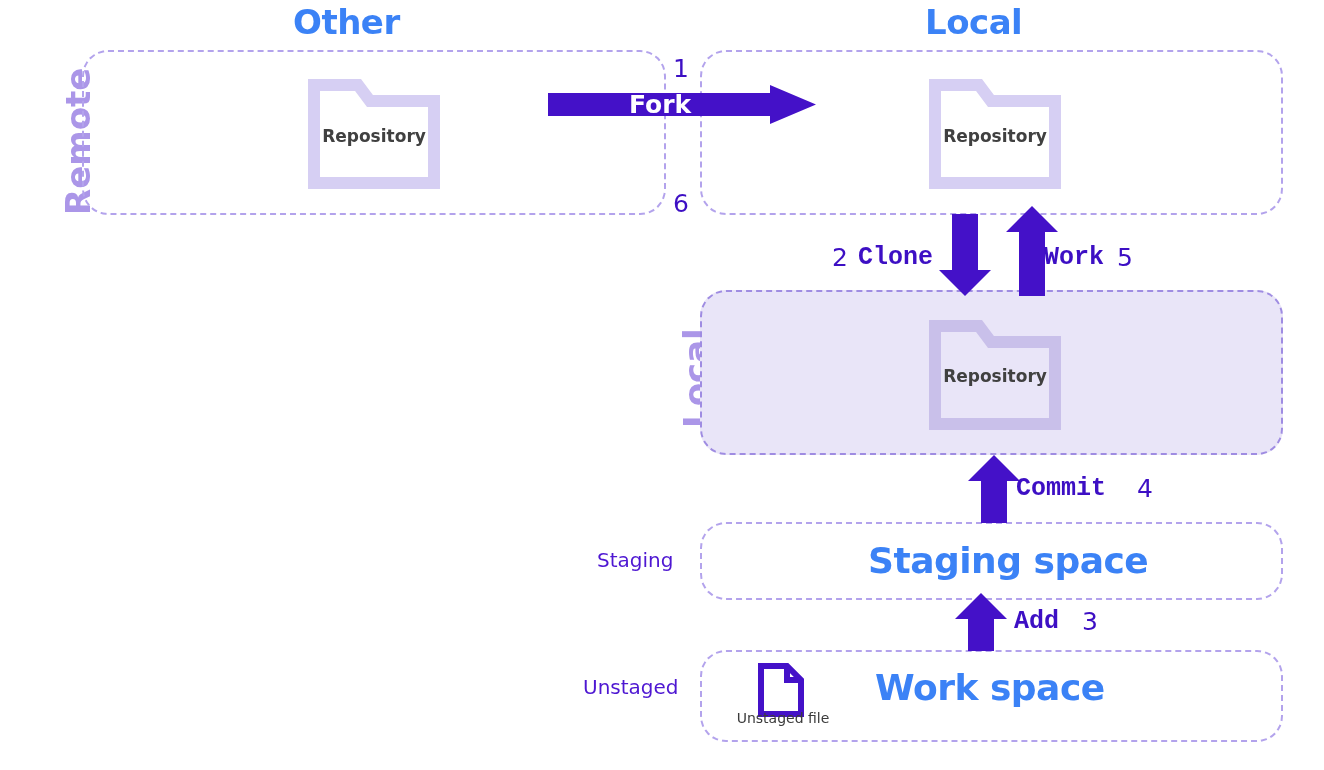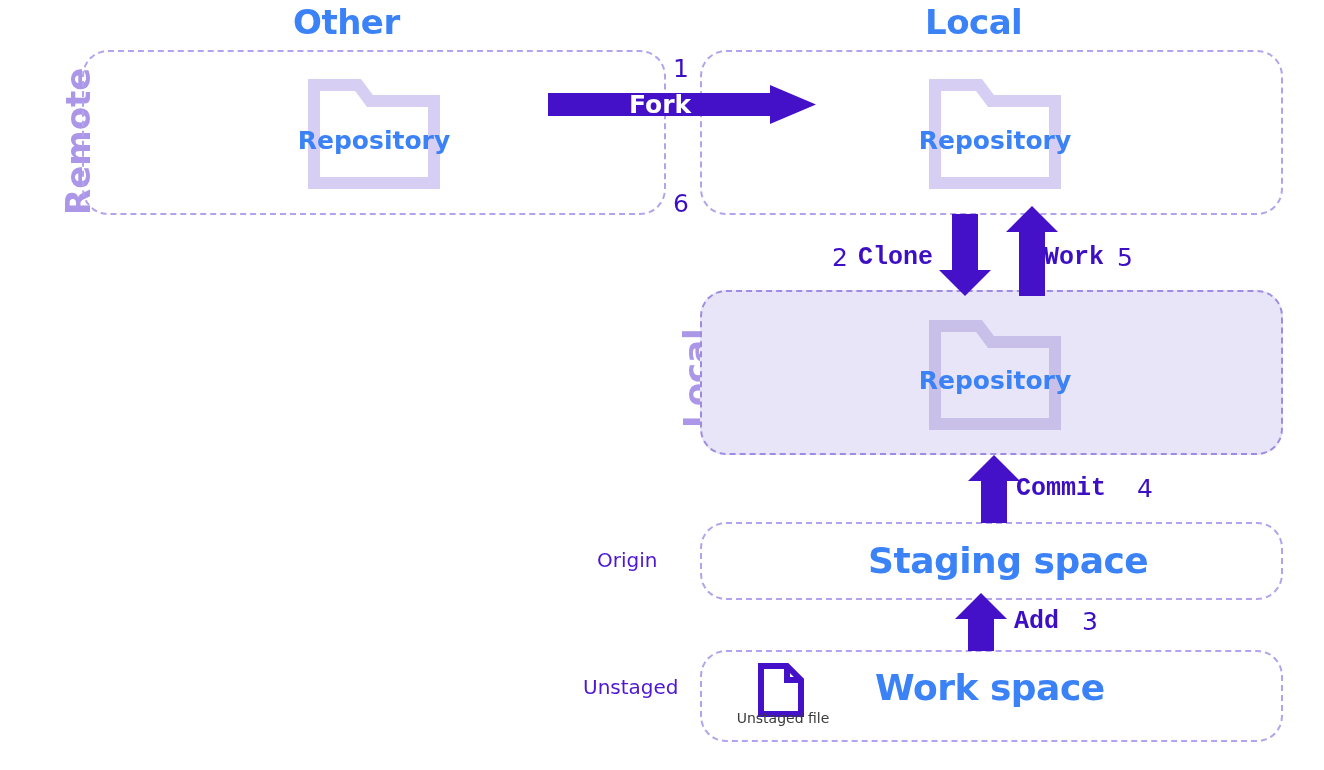--- a/index.html
+++ b/index.html
@@ -46,23 +46,23 @@
     position:absolute;
     color:#4e17d2;
     font-size:20px;
     white-space:nowrap;
   }
 
   
   .folder{position:absolute;}
   .repo-word{
     position:absolute;
-    color:#3b82f6;
+    color:#404040;
     font-weight:bold;
-    font-size:25px;
+    font-size:17px;
     white-space:nowrap;
     text-align:center;
   }
 
   
   .file-icon{position:absolute;}
   .file-caption{
     position:absolute;
     color:#3b3b3b;
     font-size:14px;
@@ -155,21 +155,21 @@
   <div class="action-word" style="left:858px; top:243px;">Clone</div>
 
   <div class="v-arrow" style="left:1006px; top:206px;">
     <svg width="52" height="90" viewBox="0 0 52 90" aria-hidden="true">
       <path d="M26 0 L52 26 H39 V90 H13 V26 H0 Z" fill="#4411c8"></path>
     </svg>
   </div>
   <div class="action-word" style="left:1044px; top:243px;">Work</div>
   <div class="step-num" style="left:1117px; top:243px;">5</div>
 
-  <div class="mini-label" style="left:597px; top:548px;">Origin</div>
+  <div class="mini-label" style="left:597px; top:548px;">Staging</div>
   <div class="zone" style="left:700px; top:522px; width:583px; height:78px;"></div>
   <div class="zone-title inner" style="left:868px; top:540px;">Staging space</div>
 
   <div class="v-arrow" style="left:968px; top:455px;">
     <svg width="52" height="68" viewBox="0 0 52 68" aria-hidden="true">
       <path d="M26 0 L52 26 H39 V68 H13 V26 H0 Z" fill="#4411c8"></path>
     </svg>
   </div>
   <div class="action-word" style="left:1016px; top:474px;">Commit</div>
   <div class="step-num" style="left:1137px; top:474px;">4</div>

